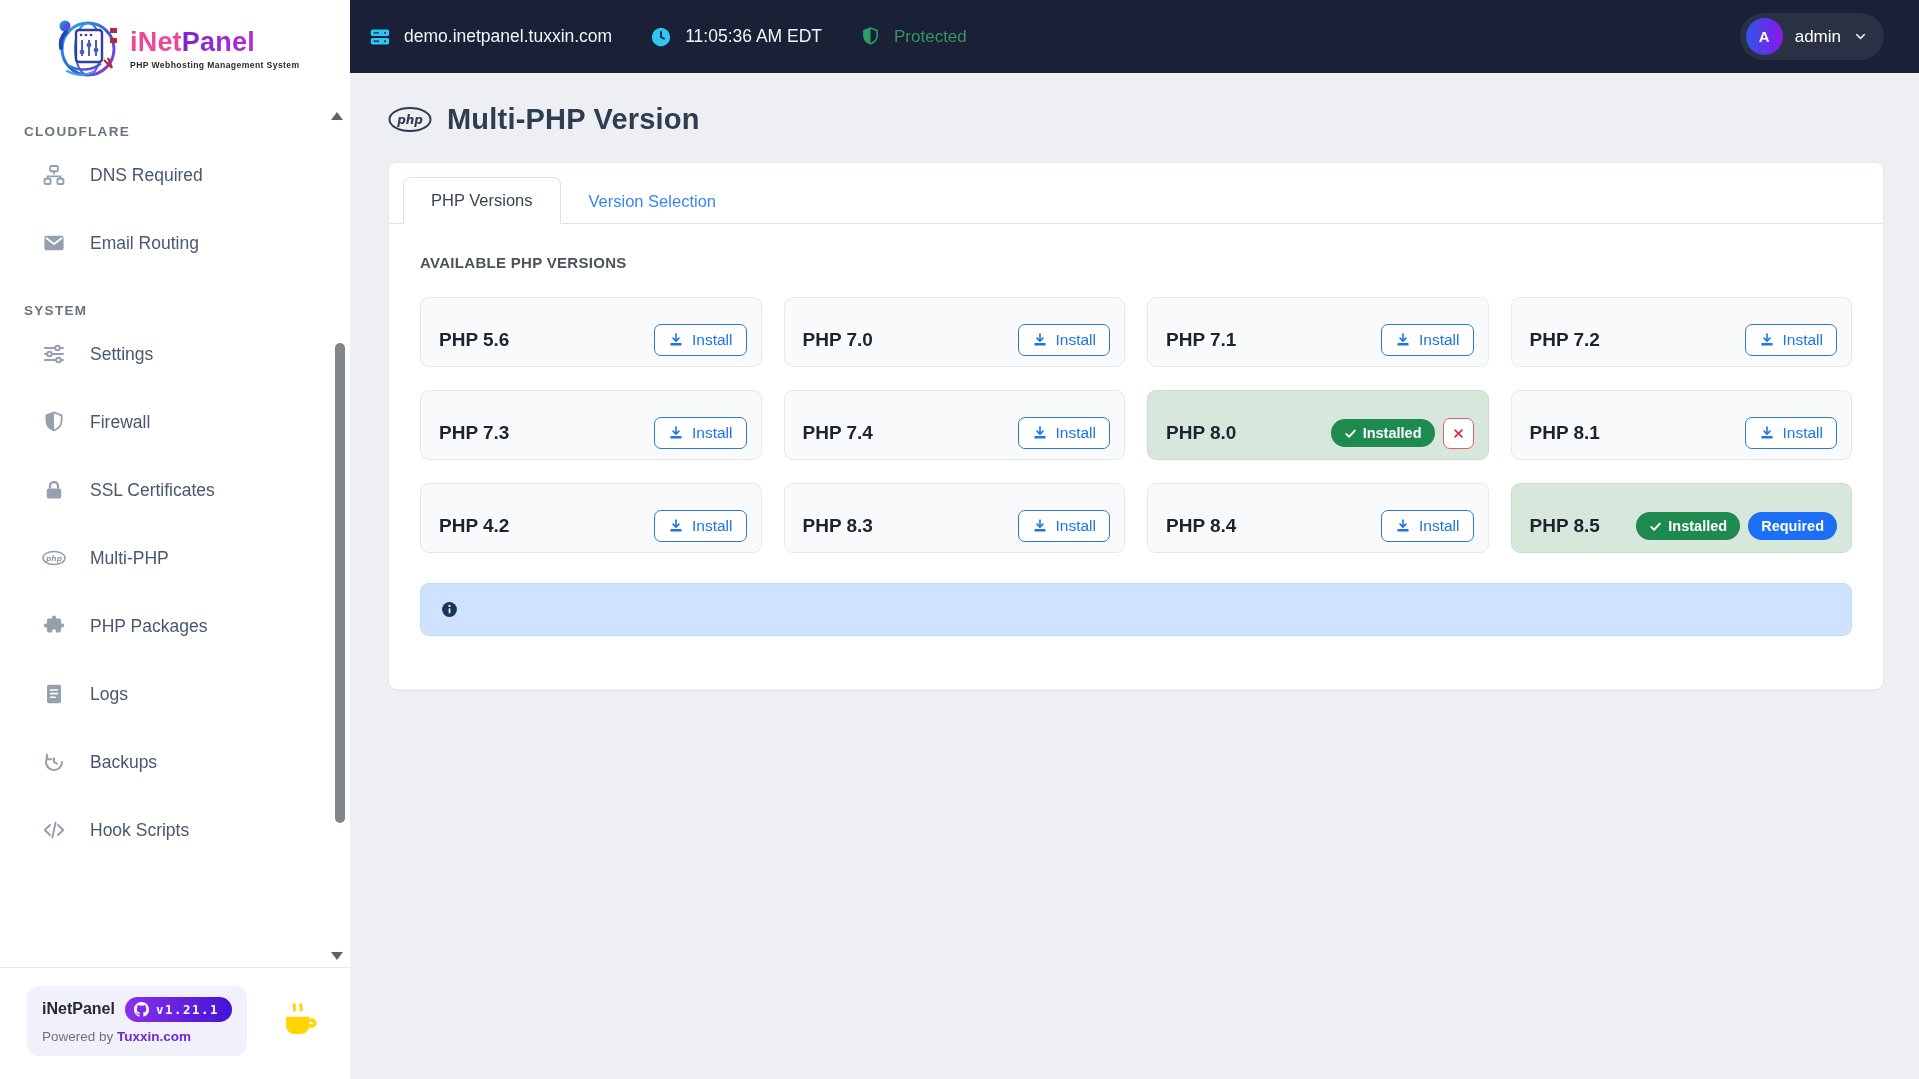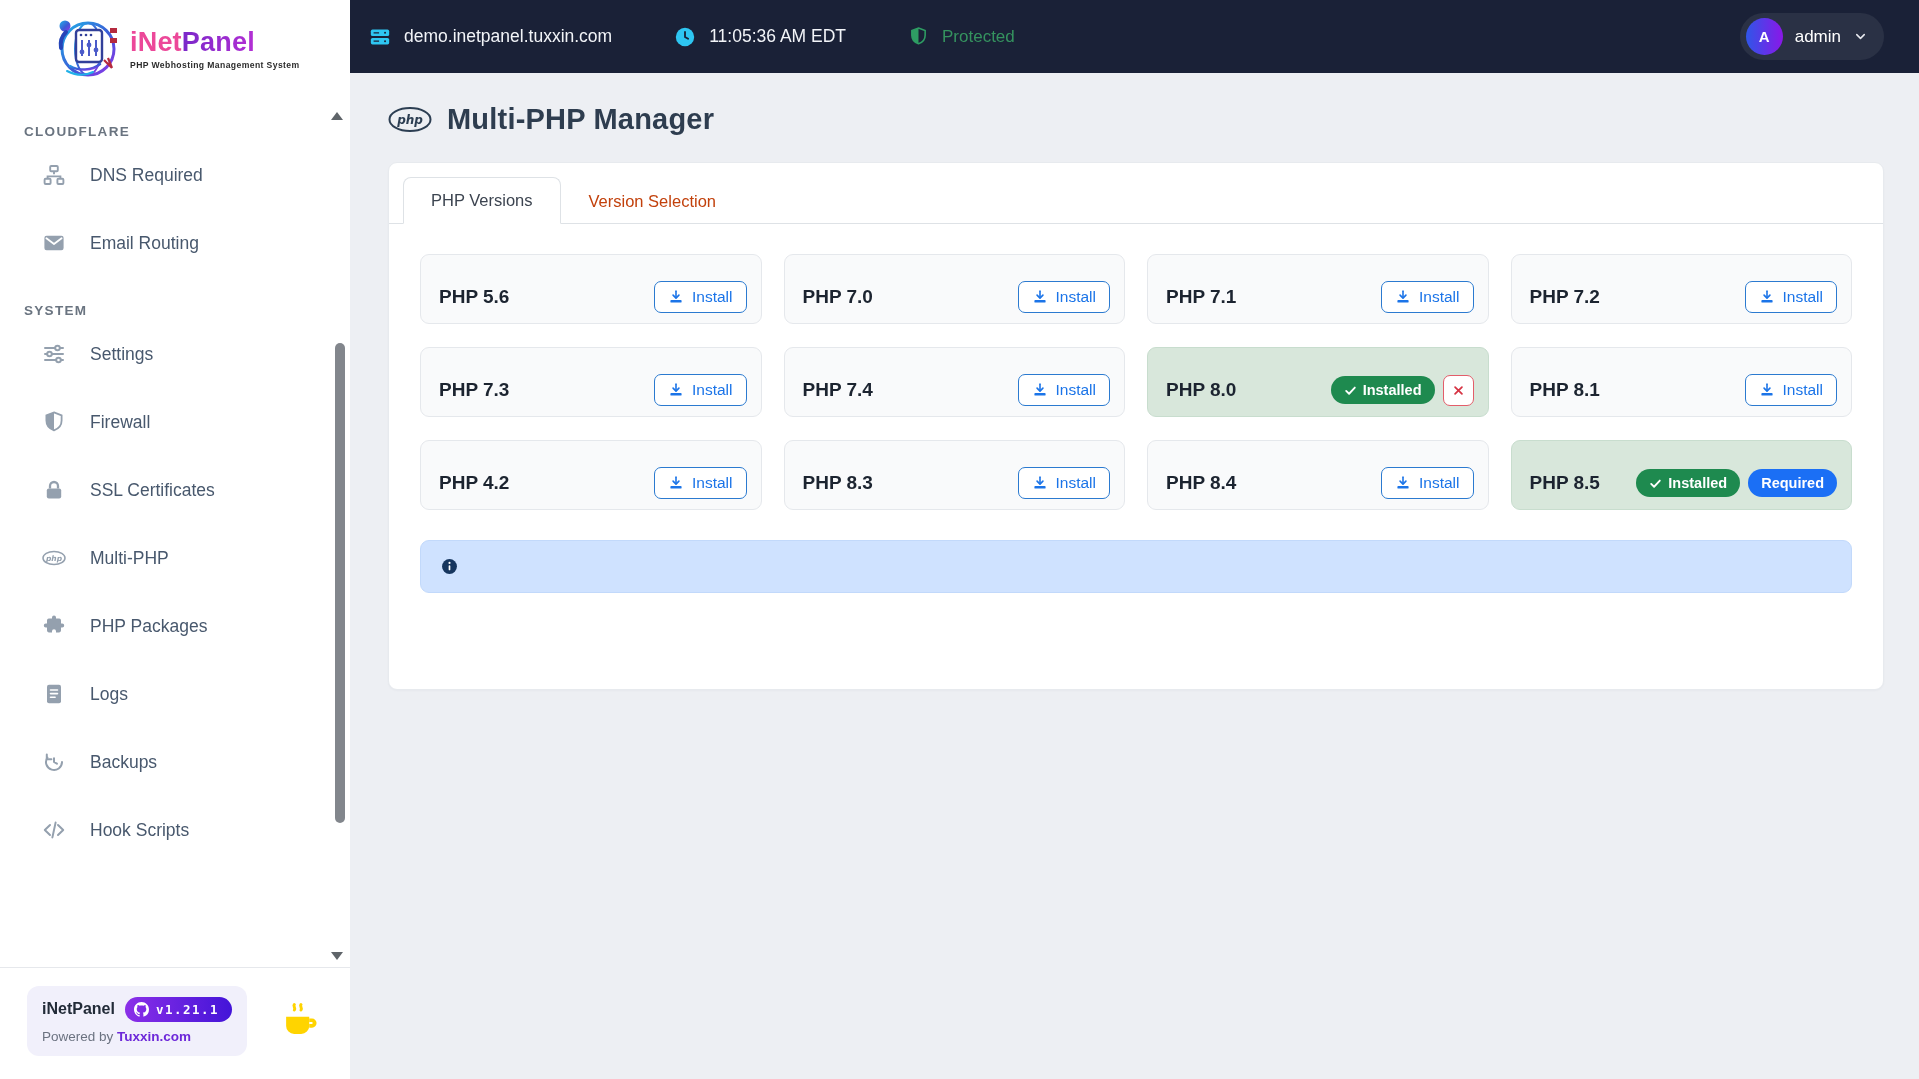--- a/index.html
+++ b/index.html
@@ -36,21 +36,21 @@
   .vbadge { display:inline-flex; align-items:center; gap:7px; padding:5px 13px 5px 9px; border-radius:14px; background:linear-gradient(90deg,#8b2fe8,#4314d8); cursor:pointer; }
   .vbadge svg { width:15px; height:15px; fill:#fff; }
   .vbadge .vtext { color:#fff; font-family:"DejaVu Sans Mono", monospace; font-size:12.5px; font-weight:700; letter-spacing:1.5px; }
   .footer-row2 { margin-top:7px; font-size:13.5px; color:#6b7280; }
   .plink { color:#6d28d9; font-weight:700; text-decoration:none; cursor:pointer; }
   .coffee { width:42px; height:42px; color:#ffd400; cursor:pointer; }
   .coffee svg { width:100%; height:100%; }
 
   
   .right { flex:1; display:flex; flex-direction:column; height:100%; }
-  .topbar { height:73px; min-height:73px; background:#1a2137; display:flex; align-items:center; padding:0 35px 0 19px;gap:24px; }
+  .topbar { height:73px; min-height:73px; background:#1a2137; display:flex; align-items:center; padding:0 35px 0 19px; }
   .tb-group { display:flex; align-items:center; gap:13px; }
   .tb-icon { width:22px; height:22px; color:#2ec6f2; }
   .tb-icon svg { width:100%; height:100%; }
   .tb-text { color:#f2f4f8; font-size:17.5px; font-weight:500; }
   .tb-shield { width:21px; height:23px; color:#2e9d63; }
   .tb-shield svg { width:100%; height:100%; }
   .tb-protected { color:#35935f; font-size:17px; font-weight:500; }
   .gap36 { margin-left:38px; }
   .admin-pill { margin-left:auto; display:flex; align-items:center; gap:12px; background:#2a3145; border-radius:24px; height:47px; padding:5px 16px 5px 6px; cursor:pointer; }
   .avatar { width:37px; height:37px; border-radius:50%; background:linear-gradient(90deg,#2f56e8,#8a17e8); color:#fff; font-weight:700; font-size:15px; display:flex; align-items:center; justify-content:center; }
@@ -61,21 +61,21 @@
   .content { flex:1; background:#edeff3; padding:30px 35px 0 38px; overflow:hidden; }
   .page-title-row { display:flex; align-items:center; gap:15px; }
   .php-title-icon { width:44px; height:27px; color:#2c3e52; }
   .php-title-icon svg { width:100%; height:100%; }
   .page-title { font-size:29px; font-weight:700; color:#2e3d4f; letter-spacing:.2px; }
 
   .panel { margin-top:26px; background:#fff; border:1px solid #e7eaee; border-radius:9px; min-height:528px; box-shadow:0 1px 2px rgba(20,30,50,.03); }
   .tabbar { display:flex; align-items:flex-end; padding:14px 14px 0; border-bottom:1px solid #dee2e6; }
   .tab { font-size:16.5px; padding:13px 27px; border:1px solid transparent; border-bottom:none; margin-bottom:-1px; cursor:pointer; }
   .tab.active { color:#3c4450; background:#fff; border-color:#dee2e6; border-radius:8px 8px 0 0; border-bottom:1px solid #fff; }
-  .tab.inactive { color:#c2410c; }
+  .tab.inactive { color:#3b82f6; }
   .panel-body { padding:30px 31px 36px; }
   .section-heading { font-size:15px; font-weight:700; color:#4b525a; letter-spacing:.3px; margin-bottom:26px; }
 
   .grid { display:grid; grid-template-columns:repeat(4,1fr); column-gap:22px; row-gap:23px; }
   .vcard { height:70px; background:#f9fafb; border:1px solid #e5e8ec; border-radius:9px; display:flex; align-items:center; justify-content:space-between; padding:16px 14px 0 18px; }
   .vcard.installed { background:#d8e7db; border-color:#c8ddce; }
   .vname { font-size:19px; font-weight:700; color:#1c2430; }
   .vactions { display:flex; align-items:center; gap:8px; }
   .btn-install { display:inline-flex; align-items:center; gap:8px; background:#fff; border:1px solid #2b7ad0; border-radius:7px; padding:6px 13px; color:#1b74e8; font-size:15.5px; cursor:pointer; font-family:inherit; }
   .btn-install svg { width:16px; height:16px; }
@@ -281,29 +281,30 @@
     </header>
 
     <main class="content">
       <div class="page-title-row">
         <span class="php-title-icon">
           <svg viewBox="0 0 44 27">
             <ellipse cx="22" cy="13.5" rx="20.5" ry="11.5" fill="none" stroke="currentColor" stroke-width="2"></ellipse>
             <text x="22" y="18" text-anchor="middle" font-size="12" font-style="italic" font-weight="bold" fill="currentColor" font-family="DejaVu Sans, sans-serif">php</text>
           </svg>
         </span>
-        <h1 class="page-title">Multi-PHP Manager</h1>
+        <h1 class="page-title">Multi-PHP Version</h1>
       </div>
 
       <section class="panel">
         <div class="tabbar" id="tabbar">
             <div class="tab active">PHP Versions</div>
             <div class="tab inactive">Version Selection</div>
           </div>
         <div class="panel-body">
+          <h2 class="section-heading">AVAILABLE PHP VERSIONS</h2>
           <div class="grid" id="version-grid">
               <div class="vcard">
                 <span class="vname">PHP 5.6</span>
                 <span class="vactions">
                   <button class="btn-install">
                     <span style="display:inline-flex;width:16px;height:16px">
                       <svg viewBox="0 0 24 24" fill="none">
                         <path d="M12 3.2v9.6" stroke="currentColor" stroke-width="2.4" stroke-linecap="round"></path>
                         <path d="M7.6 9.2 12 13.6l4.4-4.4" stroke="currentColor" stroke-width="2.4" stroke-linecap="round" stroke-linejoin="round" fill="none"></path>
                         <rect x="3.6" y="16.4" width="16.8" height="4" rx="1.3" fill="currentColor"></rect>

